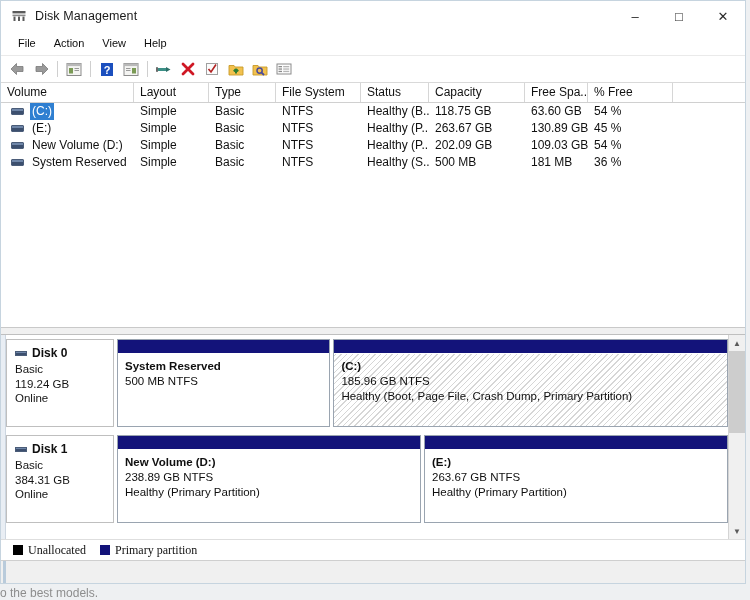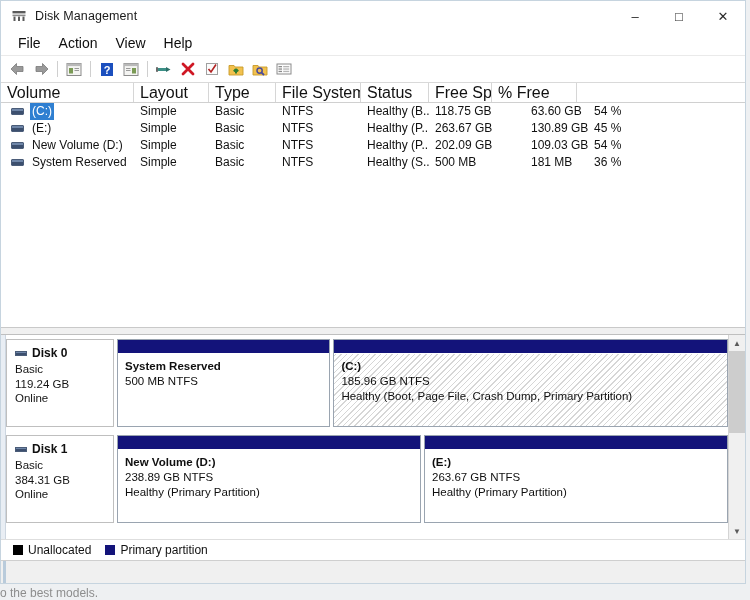--- a/index.html
+++ b/index.html
@@ -80,21 +80,21 @@
   .menubar {
     height: 24px;
     min-height: 24px;
     background: #ffffff;
     display: flex;
     align-items: center;
     padding-left: 8px;
     border-bottom: 1px solid #eaeaea;
   }
   .menuitem {
-    font-size: 14px;
+    font-size: 11px;
     color: #0d0d0d;
     padding: 3px 9px;
     cursor: default;
   }
   
   .toolbar {
     height: 26px;
     min-height: 26px;
     background: #ffffff;
     display: flex;
@@ -124,21 +124,21 @@
     position: relative;
     overflow: hidden;
   }
   .hdrrow {
     display: flex;
     height: 19px;
     background: #ffffff;
     border-bottom: 1px solid #d0d0d0;
   }
   .hcell {
-    font-size: 16px;
+    font-size: 12px;
     color: #111;
     padding-left: 6px;
     line-height: 19px;
     border-right: 1px solid #d6d6d6;
     box-sizing: border-box;
     overflow: hidden;
     white-space: nowrap;
   }
   .row {
     display: flex;
@@ -315,20 +315,21 @@
   }
   
   .legend {
     height: 20px;
     min-height: 20px;
     background: #ffffff;
     display: flex;
     align-items: center;
     padding-left: 12px;
     border-top: 1px solid #dedede;
+    font-family: Liberation Serif, serif;
   }
   .legitem {
     display: flex;
     align-items: center;
     margin-right: 14px;
     font-size: 12px;
     color: #111;
   }
   .legswatch {
     width: 10px;
@@ -469,20 +470,21 @@
       </div>
     </div>
 
     <div class="listpane">
       <div class="hdrrow">
         <div class="hcell" style="width:133px">Volume</div>
         <div class="hcell" style="width:75px">Layout</div>
         <div class="hcell" style="width:67px">Type</div>
         <div class="hcell" style="width:85px">File System</div>
         <div class="hcell" style="width:68px">Status</div>
+        <div class="hcell" style="width:96px">Capacity</div>
         <div class="hcell" style="width:63px">Free Spa...</div>
         <div class="hcell" style="width:85px">% Free</div>
         <div class="hcell" style="width:60px;border-right:none"></div>
       </div>
 
       <div class="row selected">
         <div class="cell vol" style="width:133px">
           <span class="volglyph"></span>
           <span class="vollabel">(C:)</span>
         </div>

